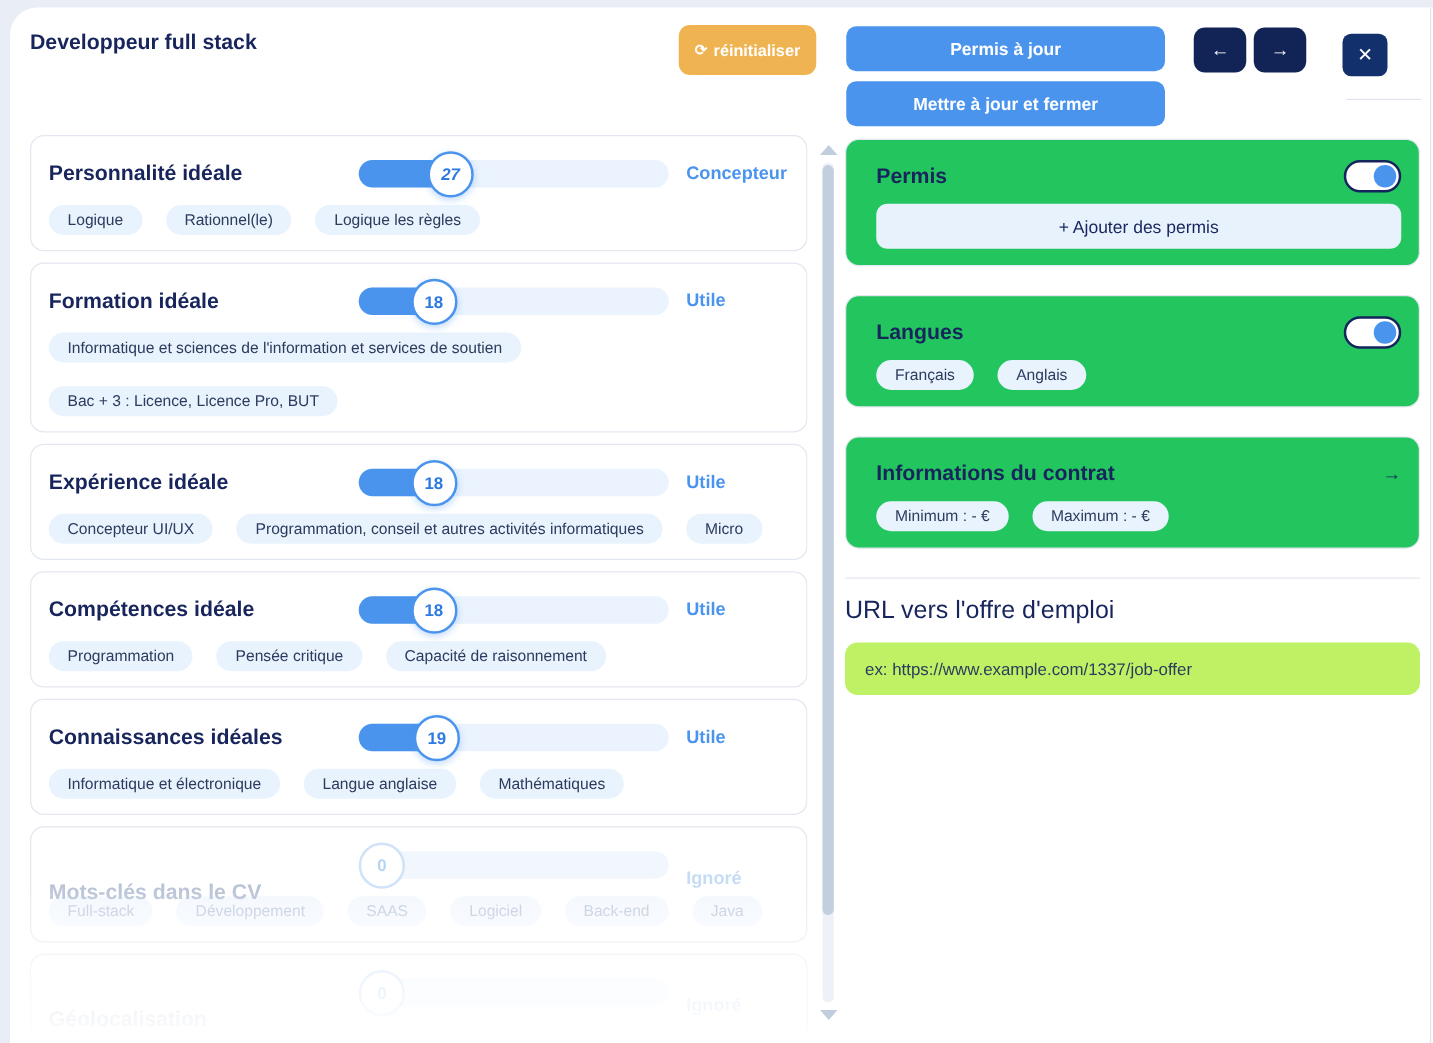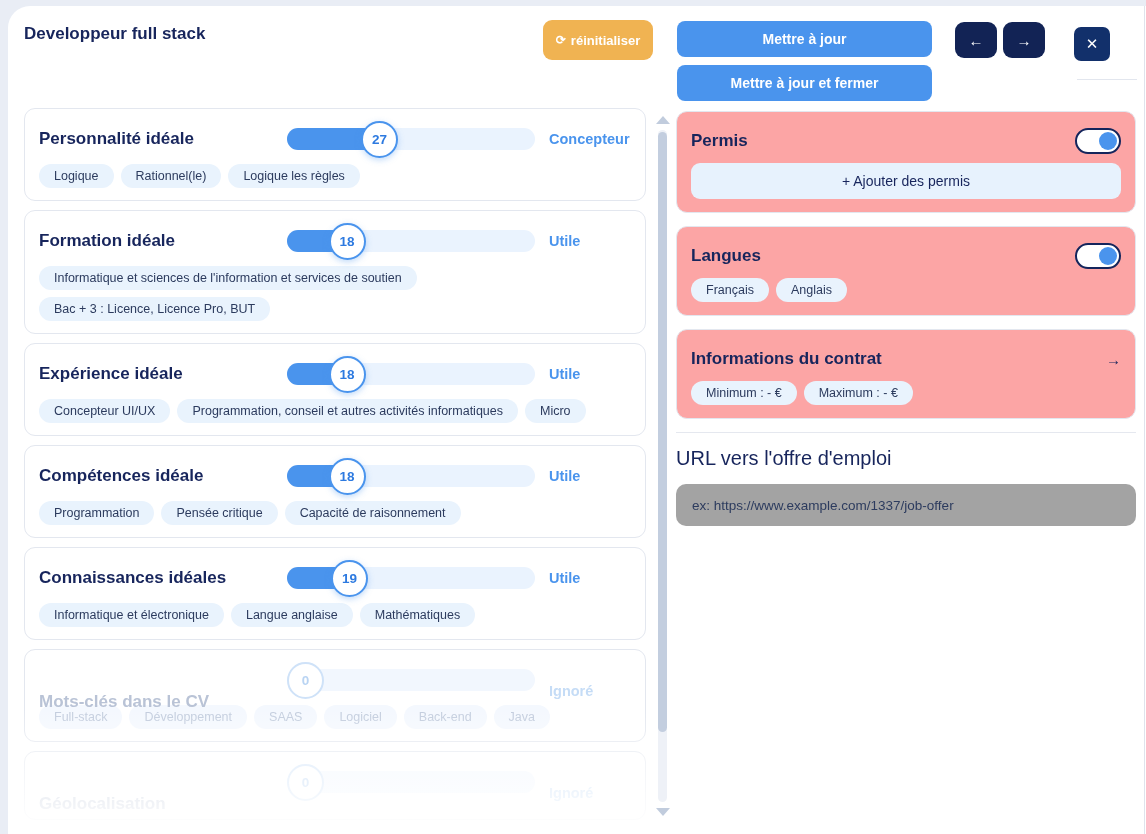--- a/index.html
+++ b/index.html
@@ -120,21 +120,21 @@
     border-radius: 50%;
     display: flex; align-items: center; justify-content: center;
     font-size: 13.5px; font-weight: bold; color: #2d7ae0;
     box-shadow: 0 2px 6px rgba(74,148,237,.35);
   }
   .card-status {
     margin-left: 14px;
     font-size: 14.5px; font-weight: bold; color: #4a94ed;
     white-space: nowrap;
   }
-  .tags { display: flex; flex-wrap: wrap; gap: 7px; align-items: flex-end; }
+  .tags { display: flex; flex-wrap: wrap; gap: 19px; align-items: flex-end; }
   .tag {
     background: #e9f3fd; color: #2c3b5e;
     border-radius: 13px;
     padding: 5px 15px;
     font-size: 12.5px;
     white-space: nowrap;
   }
   
   .card.muted .card-title { color: #b9c3d6; margin-top: 44px; }
   .card.muted .slider-track { background: #f2f7fe; }
@@ -174,25 +174,25 @@
     width: 9px; height: 600px;
     background: #c3cedf; border-radius: 5px;
     cursor: pointer;
   }
   
   .right-col {
     position: absolute; left: 668px; top: 105px;
     width: 460px;
   }
   .rcard {
-    background: #fca5a5;
+    background: #22c55e;
     border: 1px solid #e3e7ef;
     border-radius: 11px;
-    padding: 13px 14px 13px 14px;
-    margin-bottom: 13px;
+    padding: 13px 14px 13px 24px;
+    margin-bottom: 23px;
     position: relative;
   }
   .rcard-head {
     display: flex; align-items: center; justify-content: space-between;
     height: 32px; margin-bottom: 6px;
   }
   .rcard-title {
     font-size: 17px; font-weight: bold; color: #17255c;
   }
   .toggle {
@@ -221,21 +221,21 @@
   .divider {
     height: 1px; background: #e5e8ef;
     margin: 3px 0 14px 0;
   }
   .url-title {
     font-size: 20px; color: #17255c;
     margin-bottom: 14px;
   }
   .url-input {
     width: 100%; height: 42px;
-    background: #a3a3a3;
+    background: #bef264;
     border: none; border-radius: 10px;
     padding: 0 16px;
     font-family: "Liberation Sans", sans-serif;
     font-size: 13.5px; color: #2c3b5e;
   }
   .url-input::placeholder { color: #2c3b5e; }
   .vline {
     position: absolute; left: 1136px; top: 0;
     width: 1px; height: 834px; background: #dfe3ec;
   }
@@ -248,21 +248,21 @@
   <div class="header">
     <div class="job-title">
       <span>Developpeur full stack</span>
     </div>
 
     <button class="btn-reset">
       <span style="display:inline-block;line-height:1;font-size:12px;">⟳</span>
       <span>réinitialiser</span>
     </button>
 
-    <button class="btn-update">Mettre à jour</button>
+    <button class="btn-update">Permis à jour</button>
     <button class="btn-update-close">Mettre à jour et fermer</button>
 
     <button class="nav-btn nav-prev">
       <span>←</span>
     </button>
     <button class="nav-btn nav-next">
       <span>→</span>
     </button>
     <button class="btn-close">
       <span>✕</span>
@@ -271,21 +271,21 @@
   </div>
 
   <div class="left-col">
     <div id="criteria-container">
         <div class="card">
           <div class="card-head">
             <div class="card-title">Personnalité idéale</div>
             <div class="slider">
               <div class="slider-track"></div>
               <div class="slider-fill" style="width: 89.28px;"></div>
-              <div class="slider-thumb" style="left: 74px;">27</div>
+              <div class="slider-thumb" style="left: 55px; font-style: italic;">27</div>
             </div>
             <div class="card-status">Concepteur</div>
           </div>
           <div class="tags">
             <span class="tag">Logique</span>
             <span class="tag">Rationnel(le)</span>
             <span class="tag">Logique les règles</span>
           </div>
         </div>
         <div class="card">

